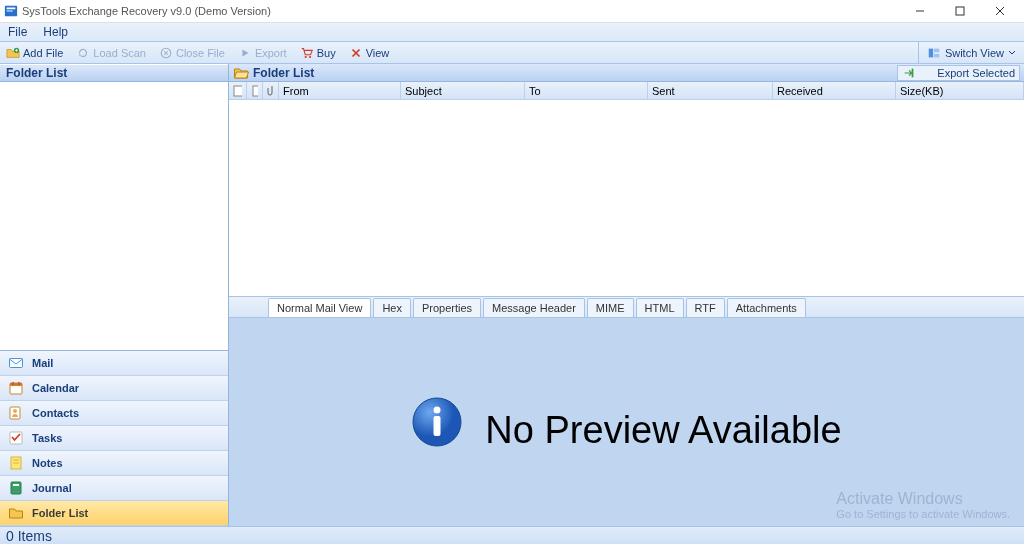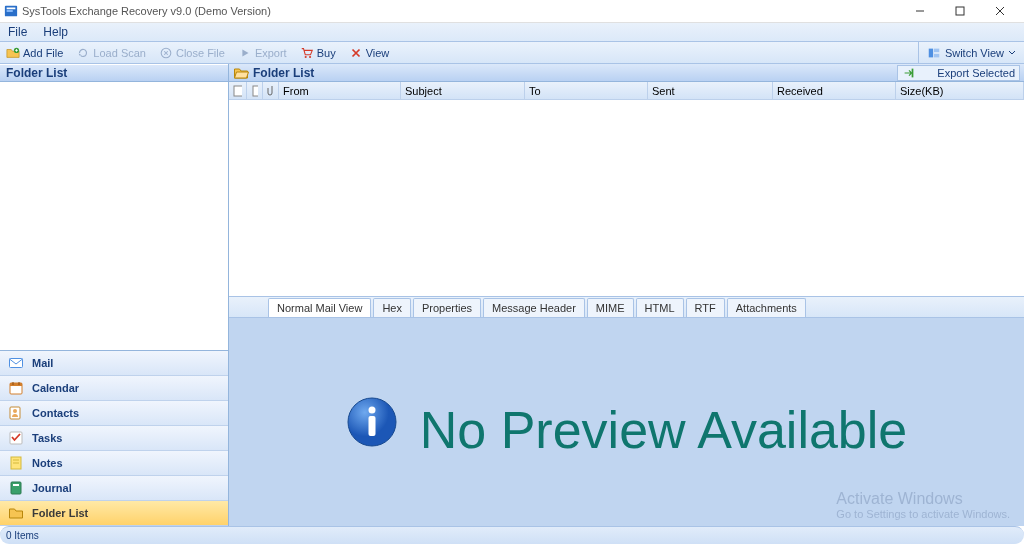--- a/index.html
+++ b/index.html
@@ -30,24 +30,24 @@
   .exportsel { display:flex; align-items:center; gap:21px; font-size:11px; font-weight:normal; color:#1a3e7a; padding:0 4px; border:1px solid #a9c3e6; background:#e8f1fc; height:16px;}
   .tablehdr { height:18px; background:linear-gradient(#e9f1fb,#d3e3f7); border-bottom:1px solid #bcd0eb; display:flex; font-size:11px; color:#000; }
   .th { border-right:1px solid #bcd0eb; padding:0 4px; display:flex; align-items:center; }
   .tablebody { flex: 0 0 196px; background:#fff; }
   .tabbar { height:22px; background:linear-gradient(#e9f1fb,#d7e6f8); border-top:1px solid #a9c3e6; border-bottom:1px solid #a9c3e6; display:flex; align-items:flex-end; padding:0 3px; gap:2px; font-size:11px; }
   .tab { padding:3px 8px; background:#eef4fc; border:1px solid #a9c3e6; border-bottom:none; border-radius:2px 2px 0 0; color:#333; cursor:default;}
   .tab.act { background:#fff; font-weight:normal;margin-left:36px; }
   .preview { flex:1; background:#c0d5f0; display:flex; align-items:center; justify-content:center; position:relative; }
   .preview-inner { display:flex; align-items:center; gap:22px; }
   .info-icon { width:52px; height:52px; }
-  .preview-text { font-size:52px; color:#0f766e; font-weight:normal;margin-top:16px; }
+  .preview-text { font-size:38px; color:#000000; font-weight:normal;margin-top:16px; }
   .watermark { position:absolute; right:14px; bottom:6px; text-align:left; color:#9eb4d3; font-size:11px; }
   .watermark .w1 { font-size:16px; color:#9eb4d3; }
-  .statusbar { height:18px; background:linear-gradient(#e1ecfa,#cfe0f6); border-top:1px solid #a9c3e6; display:flex; align-items:center; font-size:10px; color:#1a3e7a; padding:0 6px;border-radius:9px; }
+  .statusbar { height:18px; background:linear-gradient(#e1ecfa,#cfe0f6); border-top:1px solid #a9c3e6; display:flex; align-items:center; font-size:14px; color:#1a3e7a; padding:0 6px; }
   svg { display:block; }
 </style>
 </head>
 <body>
 
 <div class="titlebar">
   <span class="tb-icon">
     <svg viewBox="0 0 16 16">
         <rect x="1" y="2" width="14" height="12" rx="1" fill="#2a6fc9"></rect>
         <rect x="3" y="4" width="10" height="2" fill="#fff"></rect>

